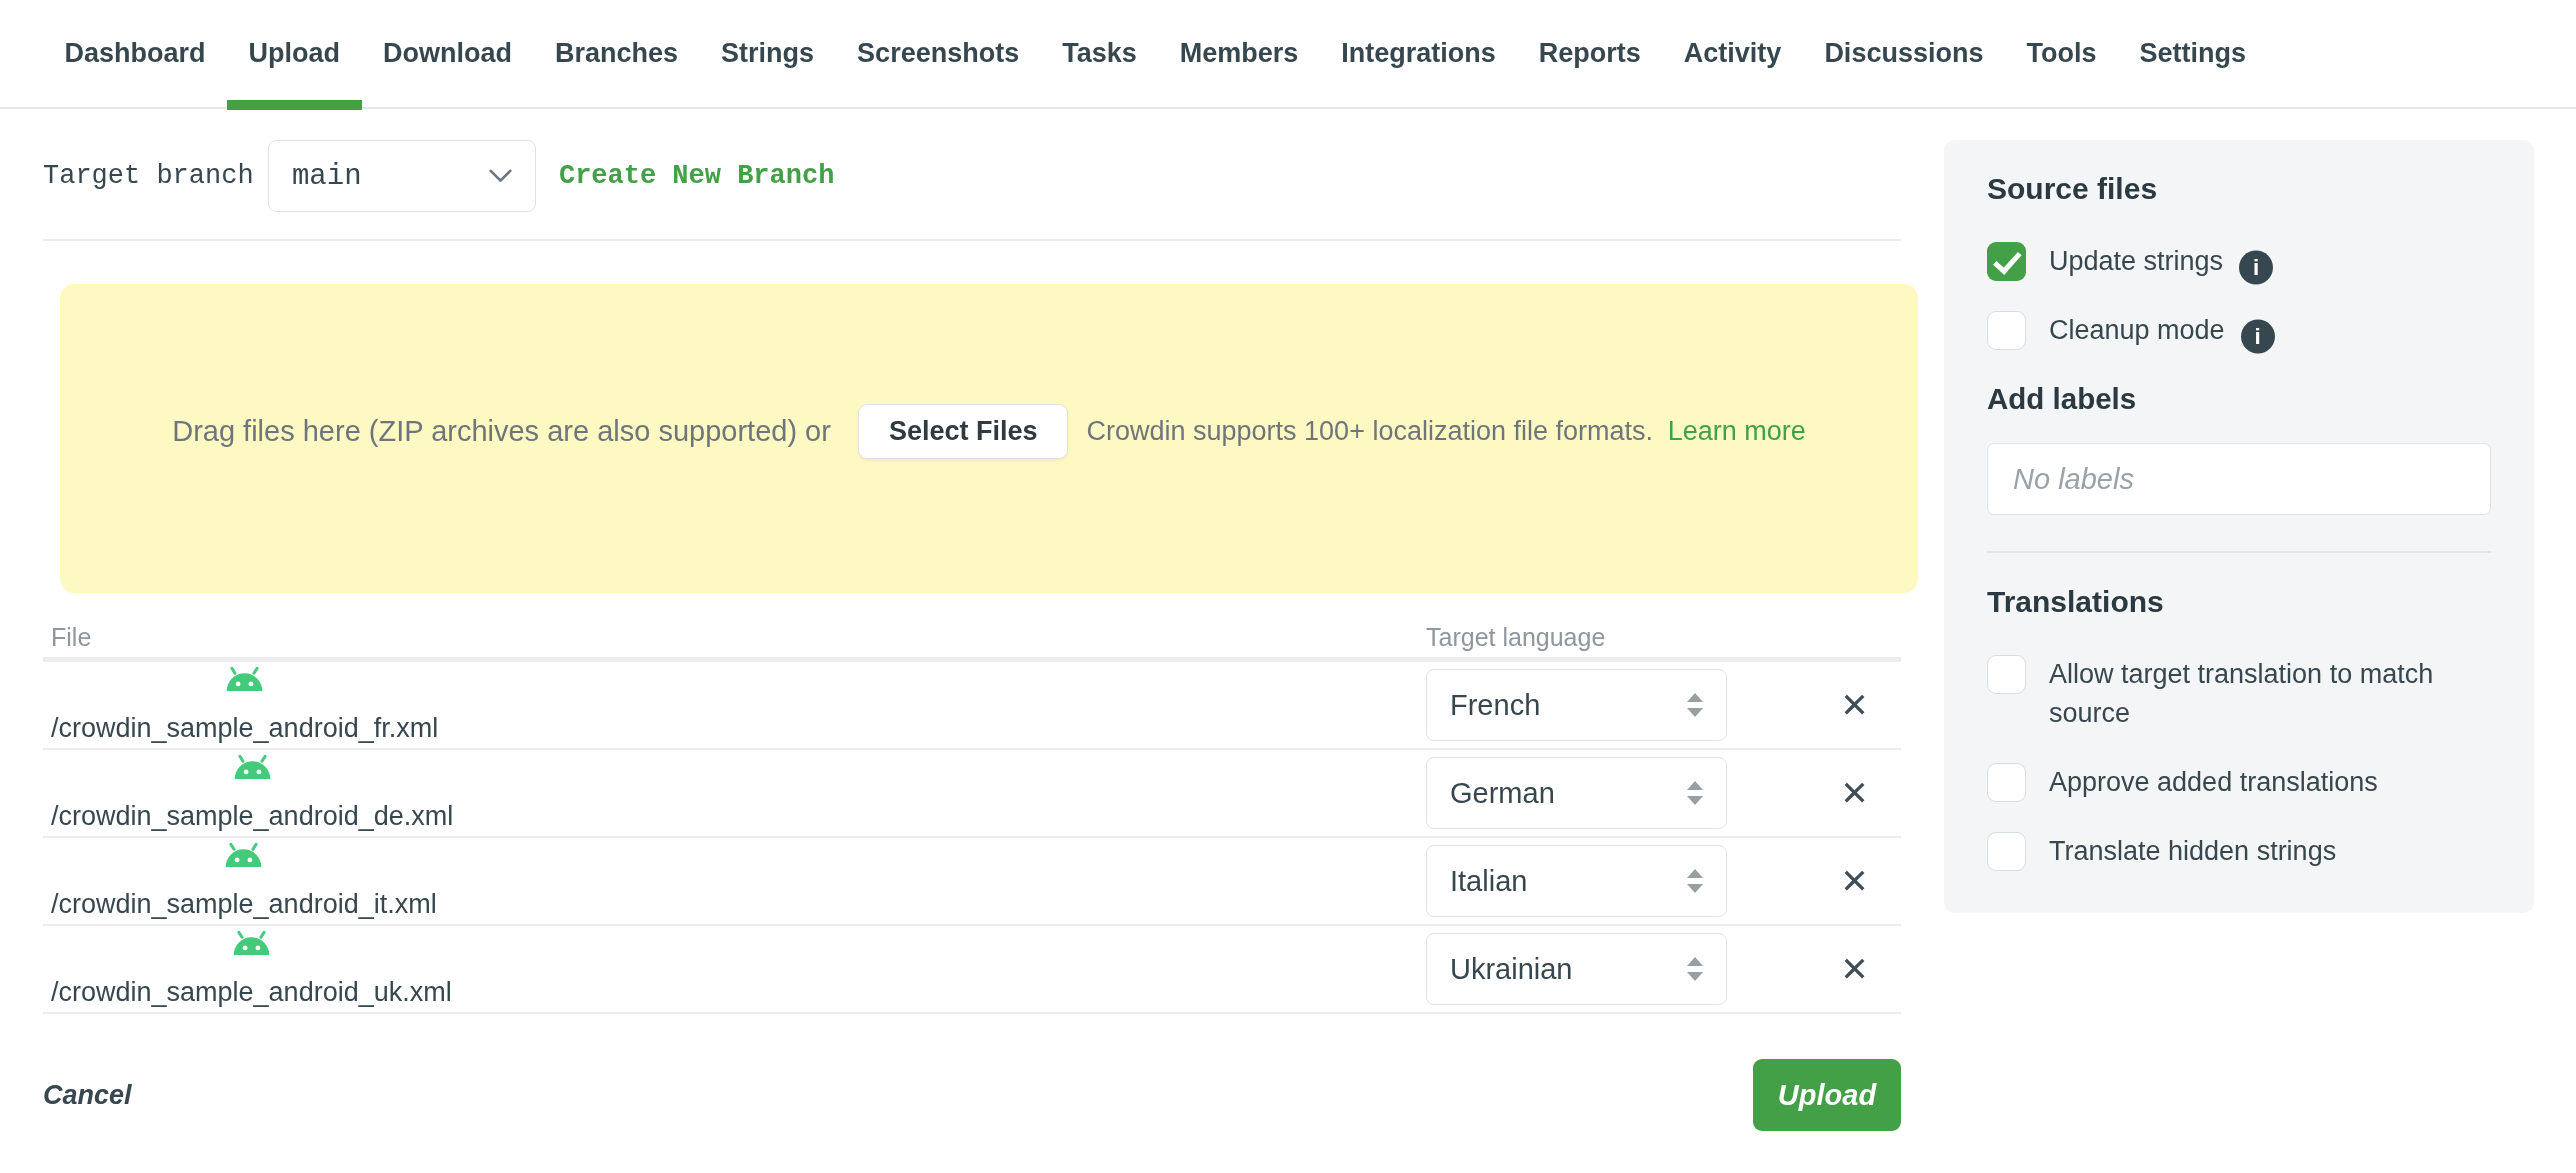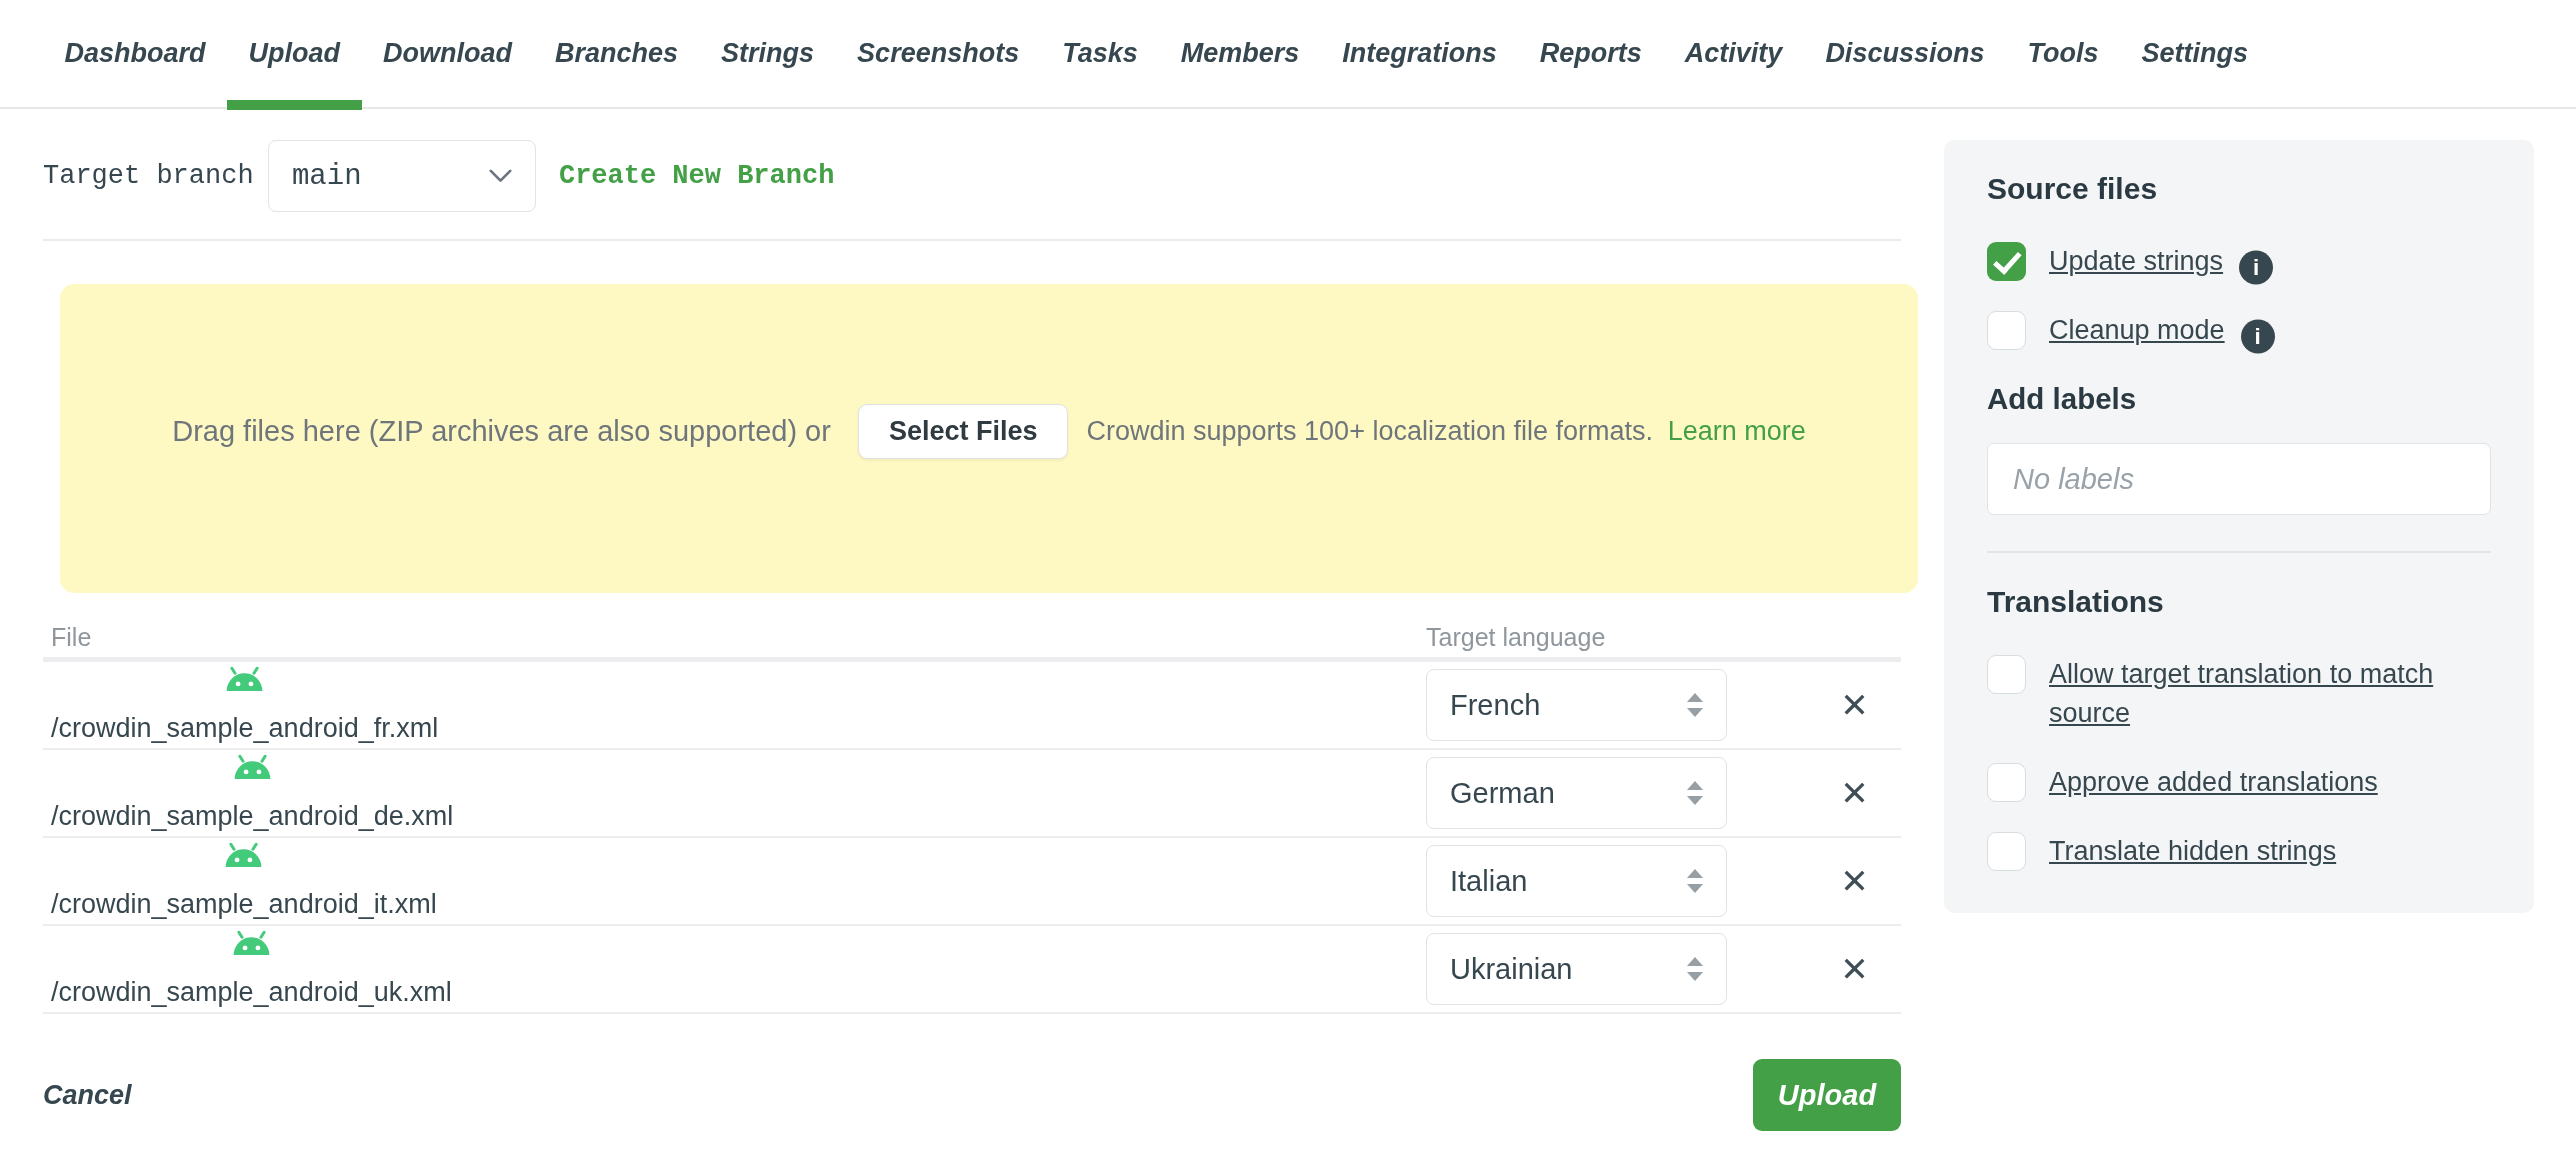--- a/index.html
+++ b/index.html
@@ -13,21 +13,21 @@
     -webkit-font-smoothing: antialiased;
   }
 
   
   .topnav {
     position: absolute; top: 0; left: 0; width: 100%; height: 109px;
     border-bottom: 2.7px solid #e8e8e8;
   }
   .topnav ul {
     list-style: none; margin: 0; padding: 0 0 0 43px;
-    display: flex; height: 100%; align-items: center; font-style: italic;
+    display: flex; height: 100%; align-items: center;
   }
   .topnav li {
     position: relative; height: 100%;
     display: flex; align-items: center;
     padding: 0 21.5px;
     font-size: 27px; font-weight: 600; color: #37474f;
     cursor: pointer; white-space: nowrap;
   }
   .topnav li.active::after {
     content: ""; position: absolute; left: 0; right: 0; bottom: -2.7px;
@@ -128,21 +128,21 @@
   
   .sidebar {
     position: absolute; left: 1944px; top: 140px; width: 590px; height: 773px;
     background: #f4f5f6; border-radius: 10.7px;
     padding: 32px 43px;
   }
   .side-title { font-size: 30px; font-weight: 700; color: #2b3a42; margin: 0 0 36px; }
   .side-subtitle { font-size: 29.5px; font-weight: 700; color: #2b3a42; margin: 32px 0 27px; }
   .check-row {
     display: flex; align-items: flex-start;
-    margin-bottom: 30px; font-size: 27px; line-height: 39px; color: #37474f; text-decoration: underline;
+    margin-bottom: 30px; font-size: 27px; line-height: 39px; color: #37474f;
   }
   .checkbox {
     width: 39px; height: 39px; border-radius: 9px; flex: none;
     margin-right: 23px; cursor: pointer; position: relative;
   }
   .checkbox.unchecked { background: #fff; border: 1.8px solid #d8dde0; }
   .checkbox.checked { background: #43a047; }
   .checkbox.checked::after {
     content: ""; position: absolute; left: 13.4px; top: 5.4px;
     width: 9.8px; height: 20.6px;

